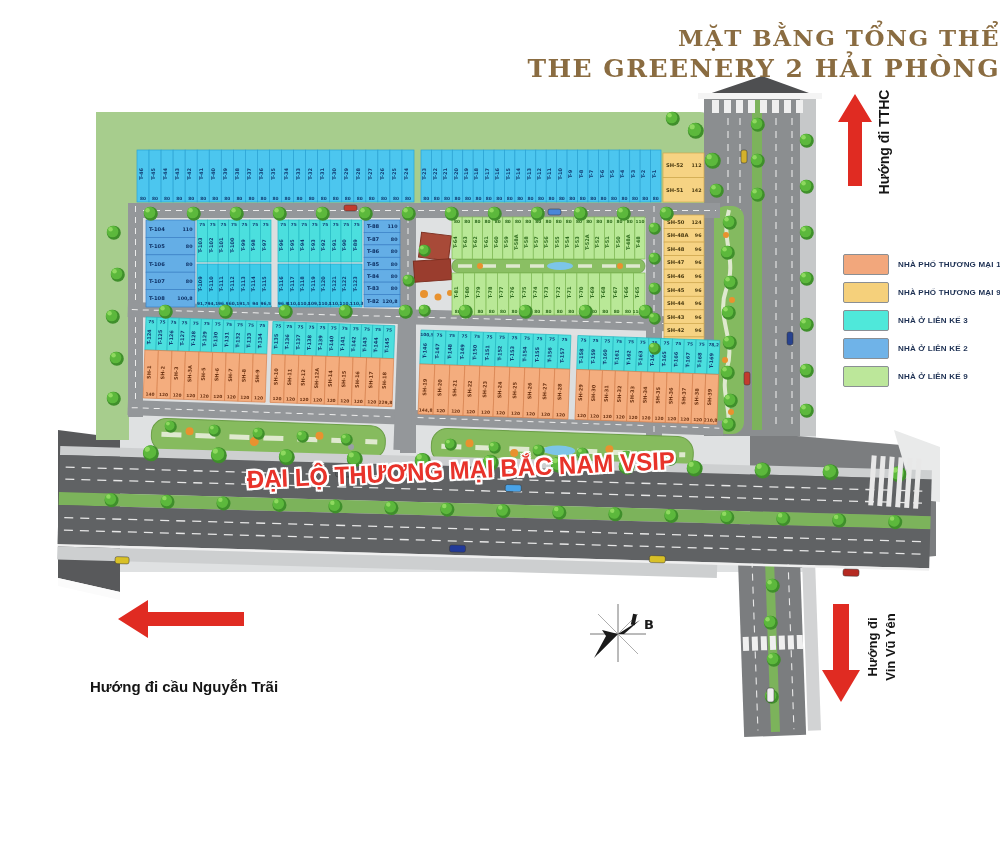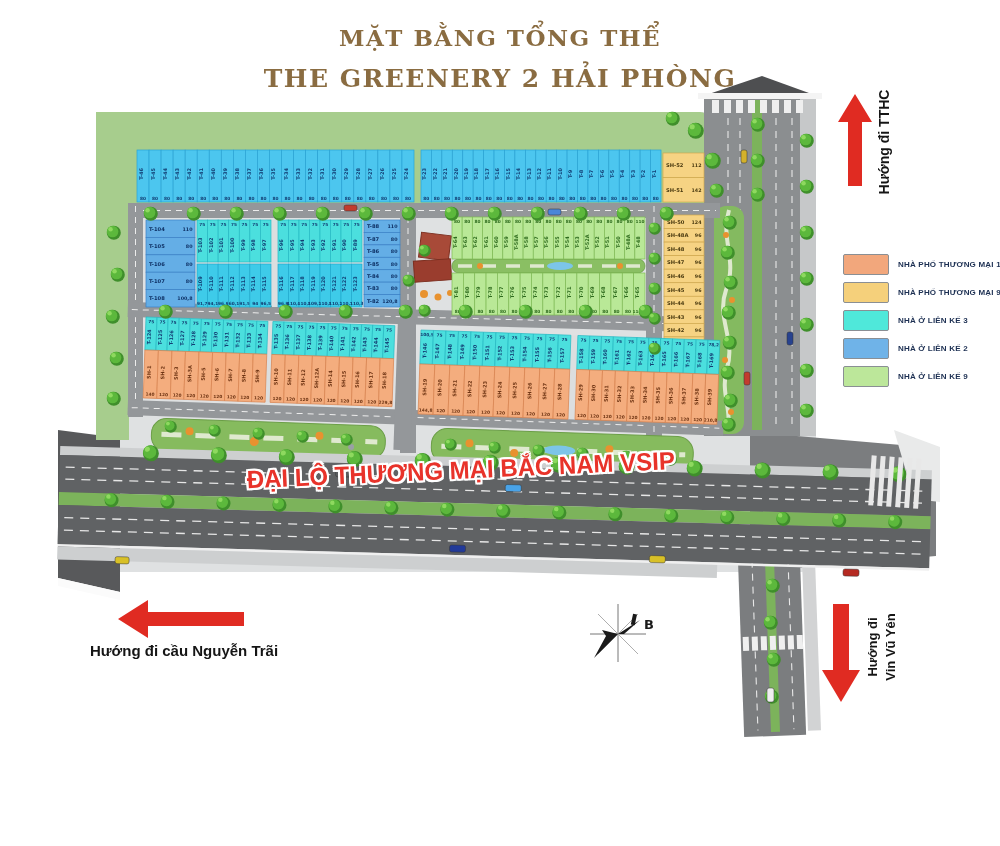--- a/index.html
+++ b/index.html
@@ -1,44 +1,44 @@
 <!DOCTYPE html>
 <html><head>
 <meta charset="utf-8">
 <style>
   html,body{margin:0;padding:0;background:#fff;}
   #page{position:relative;width:1000px;height:846px;background:#fff;overflow:hidden;
         font-family:"Liberation Sans",sans-serif;}
   #site-map{position:absolute;left:0;top:0;width:1000px;height:846px;}
 
-  .title{position:absolute;top:24px;left:0;right:0;text-align:center;color:#8a6c41;
+  .title{position:absolute;top:24px;left:0;right:0;text-align:right;color:#8a6c41;
          font-family:"DejaVu Serif",serif;font-weight:700;}
   .title .t1{font-size:23px;letter-spacing:1.5px;}
-  .title .t2{font-size:25px;letter-spacing:1.5px;margin-top:13px;}
+  .title .t2{font-size:25px;letter-spacing:1.5px;margin-top:3px;}
 
   .legend{position:absolute;left:843px;top:254px;}
   .lg-item{display:flex;align-items:center;margin-bottom:7px;}
   .sw{width:44px;height:19px;border:1px solid #8a8f94;border-radius:2px;flex:none;}
   .lg-label{margin-left:9px;font-size:8px;font-weight:700;color:#1c2f52;letter-spacing:.2px;white-space:nowrap;}
 
   .road-label{position:absolute;left:238px;top:456px;width:430px;text-align:center;
       font-size:25px;font-weight:800;color:#e8332a;white-space:nowrap;
       transform:rotate(-2.6deg) scaleX(.96);transform-origin:center;
       text-shadow:-2px -2px 0 #fff,2px -2px 0 #fff,-2px 2px 0 #fff,2px 2px 0 #fff,
                   0 -2px 0 #fff,0 2px 0 #fff,-2px 0 0 #fff,2px 0 0 #fff;}
 
   .arr{position:absolute;}
   .arr-up{left:838px;top:94px;width:34px;height:92px;}
   .arr-left{left:118px;top:600px;width:126px;height:38px;}
   .arr-down{left:822px;top:604px;width:38px;height:98px;}
 
   .dir{position:absolute;color:#151515;}
   .dir-tthc{left:876px;top:198px;width:112px;font-size:14px;font-weight:600;
             transform:rotate(-90deg);transform-origin:0 0;text-align:center;white-space:nowrap;}
-  .dir-nt{left:78px;top:642px;width:212px;text-align:center;font-size:15px;font-weight:700;white-space:nowrap;}
+  .dir-nt{left:78px;top:678px;width:212px;text-align:center;font-size:15px;font-weight:700;white-space:nowrap;}
   .dir-vvy{left:864px;top:700px;width:106px;font-size:13px;font-weight:600;
            transform:rotate(-90deg);transform-origin:0 0;text-align:center;line-height:1.35;white-space:nowrap;}
 </style>
 </head>
 <body>
 
 <div id="page">
 
   <svg id="site-map" viewBox="0 0 1000 846" font-family="DejaVu Sans, sans-serif">
 

